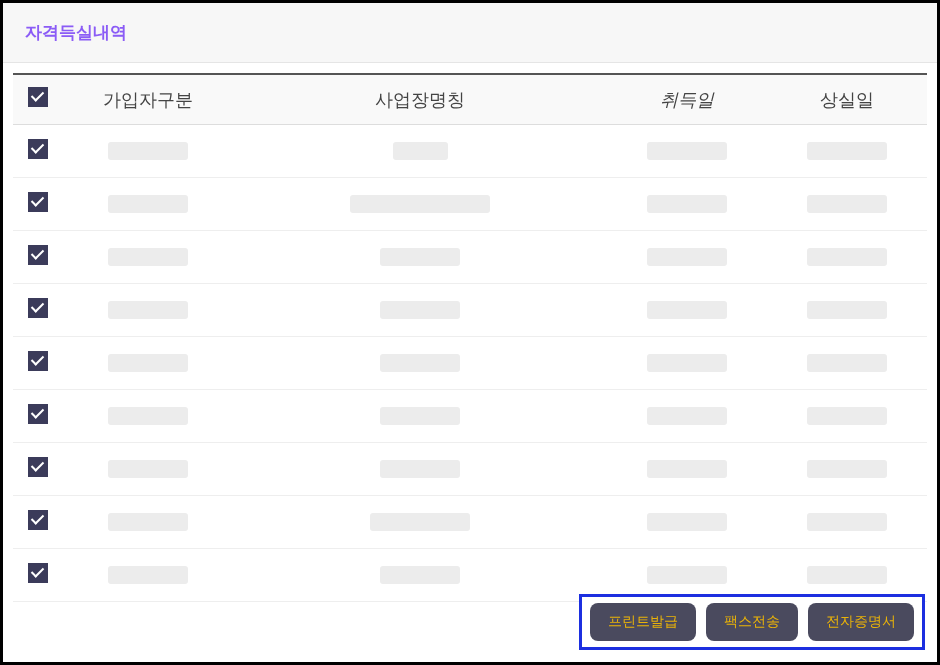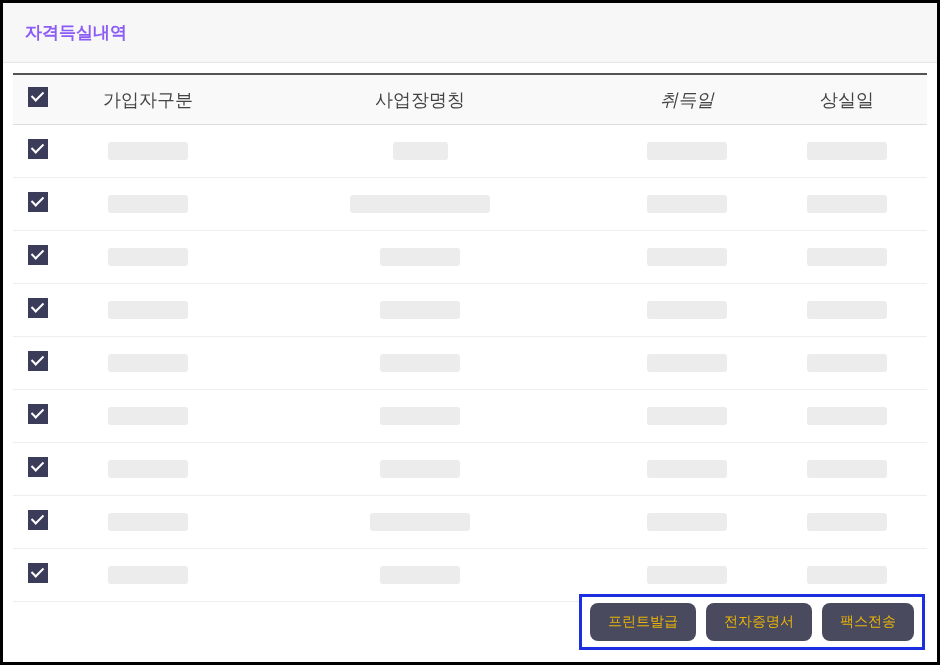--- a/index.html
+++ b/index.html
@@ -202,15 +202,15 @@
         <td><span class="blur-block blur-md"></span></td>
         <td><span class="blur-block blur-md"></span></td>
         <td><span class="blur-block blur-md"></span></td>
       </tr>
     </tbody>
   </table>
 </div>
 
 <div class="footer-bar">
   <button class="action-btn">프린트발급</button>
+  <button class="action-btn">팩스전송</button>
   <button class="action-btn">전자증명서</button>
-  <button class="action-btn">팩스전송</button>
 </div>
 
 </body></html>

